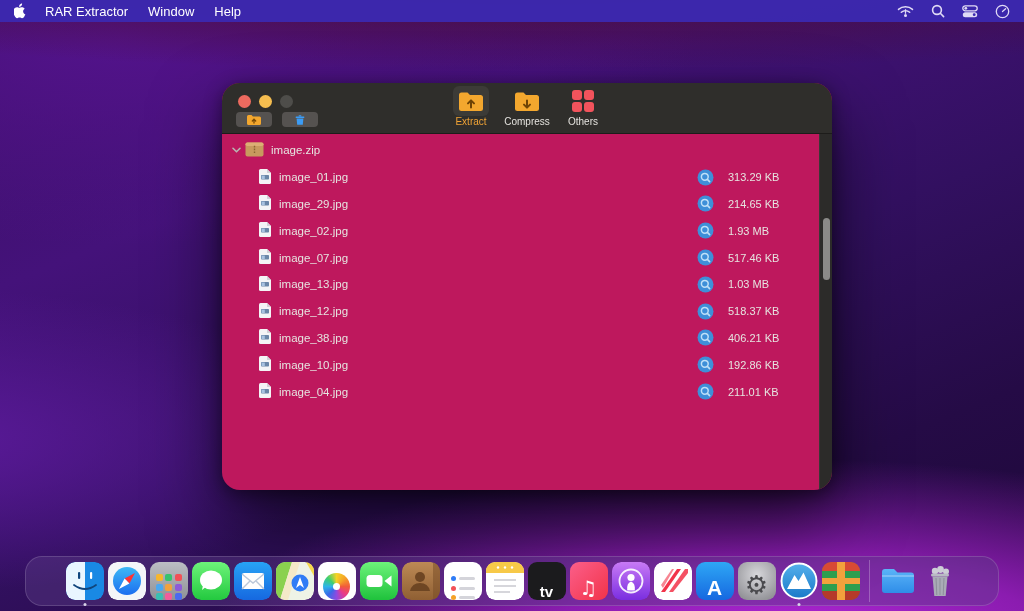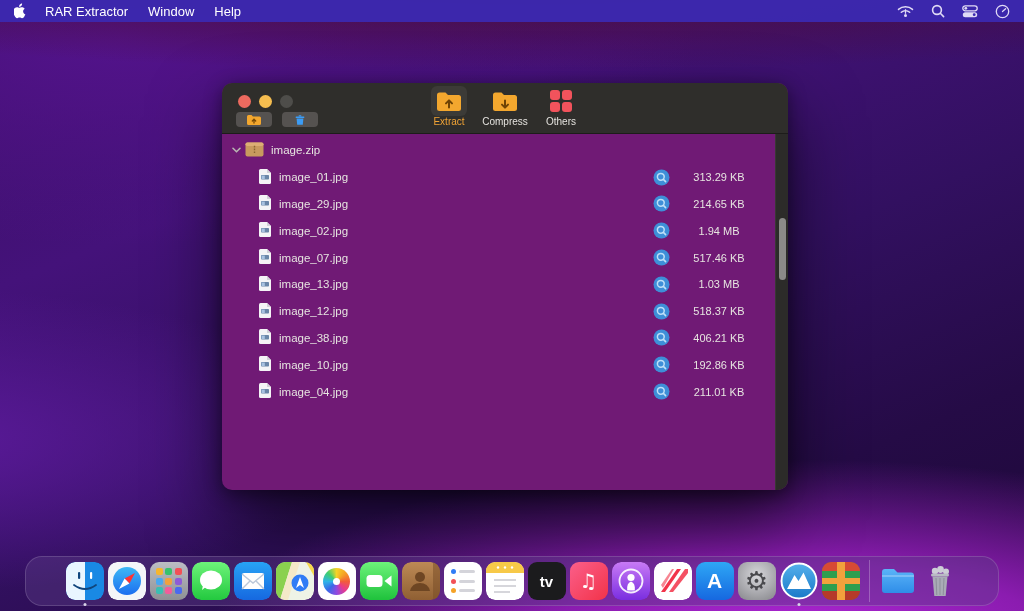--- a/index.html
+++ b/index.html
@@ -15,22 +15,22 @@
   
   .menubar{position:absolute;top:0;left:0;right:0;height:22px;background:rgba(59,41,176,.96);
     display:flex;align-items:center;padding:0 14px;color:#fff;font-size:13px;z-index:50;}
   .menubar .apple{display:flex;align-items:center;margin-right:18px;}
   .menubar .appname{font-weight:normal;margin-right:20px;}
   .menubar .menu{margin-right:20px;}
   .mb-status{margin-left:auto;display:flex;align-items:center;gap:17px;}
   .mb-status svg{display:block;opacity:.92;}
 
   
-  .window{position:absolute;left:222px;top:83px;width:566px;height:407px;border-radius:10px;
-    background:#701a75;box-shadow:0 32px 70px rgba(0,0,0,.6),0 4px 18px rgba(0,0,0,.45);overflow:hidden;}
+  .window{position:absolute;left:222px;top:83px;width:610px;height:407px;border-radius:18px;
+    background:#be185d;box-shadow:0 32px 70px rgba(0,0,0,.6),0 4px 18px rgba(0,0,0,.45);overflow:hidden;}
   .titlebar{position:relative;height:50px;background:#2f2e2b;border-bottom:1px solid #1d1c1a;}
   .tl{position:absolute;top:12px;left:16px;display:flex;gap:8px;}
   .tl .dot{width:13px;height:13px;border-radius:50%;}
   .dot.red{background:#ed6a5f;} .dot.yellow{background:#f5bd4f;} .dot.gray{background:#4e4d4a;}
   .quickbar{position:absolute;top:29px;left:14px;display:flex;gap:10px;}
   .qbtn{width:36px;height:15px;background:#555250;border-radius:4px;display:flex;align-items:center;justify-content:center;}
   .segments{position:absolute;top:3px;left:50%;transform:translateX(-50%);display:flex;gap:6px;}
   .seg{width:50px;display:flex;flex-direction:column;align-items:center;cursor:default;}
   .seg-icon{width:36px;height:30px;border-radius:6px;display:flex;align-items:center;justify-content:center;}
   .seg.selected .seg-icon{background:#3c3b37;}
@@ -40,30 +40,30 @@
   .grid4 i{width:10px;height:10px;border-radius:3px;background:#f2535c;}
 
   
   .list{position:absolute;top:51px;left:0;right:0;bottom:0;font-size:11.5px;color:#e6e4e0;padding-top:3px;}
   .row{height:26.8px;display:flex;align-items:center;padding-left:36px;padding-right:34px;}
   .row.archive{padding-left:10px;}
   .row .name{margin-left:7px;}
   .row.selected{background:#c8680f;border-radius:6px;margin:0 22px 0 6px;padding-left:30px;padding-right:12px;color:#fff;}
   .chev{margin-right:4px;display:flex;}
   .ql{margin-left:auto;display:flex;}
-  .size{width:70px;text-align:center;font-size:11px;margin-left:14px;}
+  .size{width:70px;text-align:left;font-size:11px;margin-left:14px;}
   .scroll-track{position:absolute;top:51px;right:0;bottom:0;width:12px;background:#2c2b29;border-left:1px solid #393835;}
   .scroll-thumb{position:absolute;top:84px;right:2px;width:7px;height:62px;border-radius:4px;background:#8b8a88;}
 
   
   .dock{position:absolute;left:25px;bottom:5px;width:974px;height:50px;border-radius:17px;
     background:rgba(92,62,136,.42);border:1px solid rgba(255,255,255,.15);
     display:flex;align-items:center;justify-content:center;gap:4px;box-sizing:border-box;}
   .dk{position:relative;width:38px;height:38px;border-radius:9px;flex:0 0 auto;
-    display:flex;align-items:center;justify-content:center;overflow:visible;}
+    display:flex;align-items:flex-end;justify-content:center;overflow:visible;}
   .dk .tile{position:absolute;inset:0;border-radius:9px;overflow:hidden;}
   .rundot{position:absolute;bottom:-6px;left:50%;transform:translateX(-50%);width:3px;height:3px;border-radius:50%;background:#d8d4e8;}
   .dk-divider{width:1px;height:42px;background:rgba(255,255,255,.25);margin:0 5px;flex:0 0 auto;}
   .glyph{position:relative;color:#fff;font-weight:bold;}
   .launchpad-grid{position:relative;display:grid;grid-template-columns:repeat(3,7px);grid-gap:2.5px;}
   .launchpad-grid i{width:7px;height:7px;border-radius:2px;}
   .pinwheel{position:relative;width:27px;height:27px;border-radius:50%;
     background:conic-gradient(#f5d327,#f5a227,#f25c3a,#e83a8c,#8e4ae0,#3a6ae8,#2fb4e8,#3fcf6e,#f5d327);}
   .pinwheel:after{content:"";position:absolute;inset:10px;border-radius:50%;background:#fff;}
   .rem-lines{position:relative;display:flex;flex-direction:column;gap:4.5px;width:24px;}
@@ -231,21 +231,21 @@
             <rect x="3.6" y="7.6" width="3.2" height="3.4" fill="#a8c2e0"></rect>
           </svg></span>
       <span class="name">image_02.jpg</span>
       <span class="ql">
           <svg width="17" height="17" viewBox="0 0 17 17">
             <circle cx="8.5" cy="8.5" r="8" fill="#3e8fd8"></circle>
             <circle cx="7.8" cy="7.8" r="3.4" fill="none" stroke="#bfe0f8" stroke-width="1.5"></circle>
             <line x1="10.4" y1="10.4" x2="12.6" y2="12.6" stroke="#bfe0f8" stroke-width="1.6" stroke-linecap="round"></line>
           </svg>
         </span>
-      <span class="size">1.94 MB</span>
+      <span class="size">1.93 MB</span>
     </div>
     <div class="row">
       <span><svg width="14" height="17" viewBox="0 0 14 17">
             <path d="M1 2.5Q1 1 2.5 1H9l4 4v9.5Q13 16 11.5 16h-9Q1 16 1 14.5Z" fill="#f4f4f6"></path>
             <path d="M9 1l4 4H9Z" fill="#d2d2d8"></path>
             <rect x="3" y="7" width="8" height="4.6" rx="0.8" fill="#6a86a8"></rect>
             <rect x="3.6" y="7.6" width="3.2" height="3.4" fill="#a8c2e0"></rect>
           </svg></span>
       <span class="name">image_07.jpg</span>
       <span class="ql">

